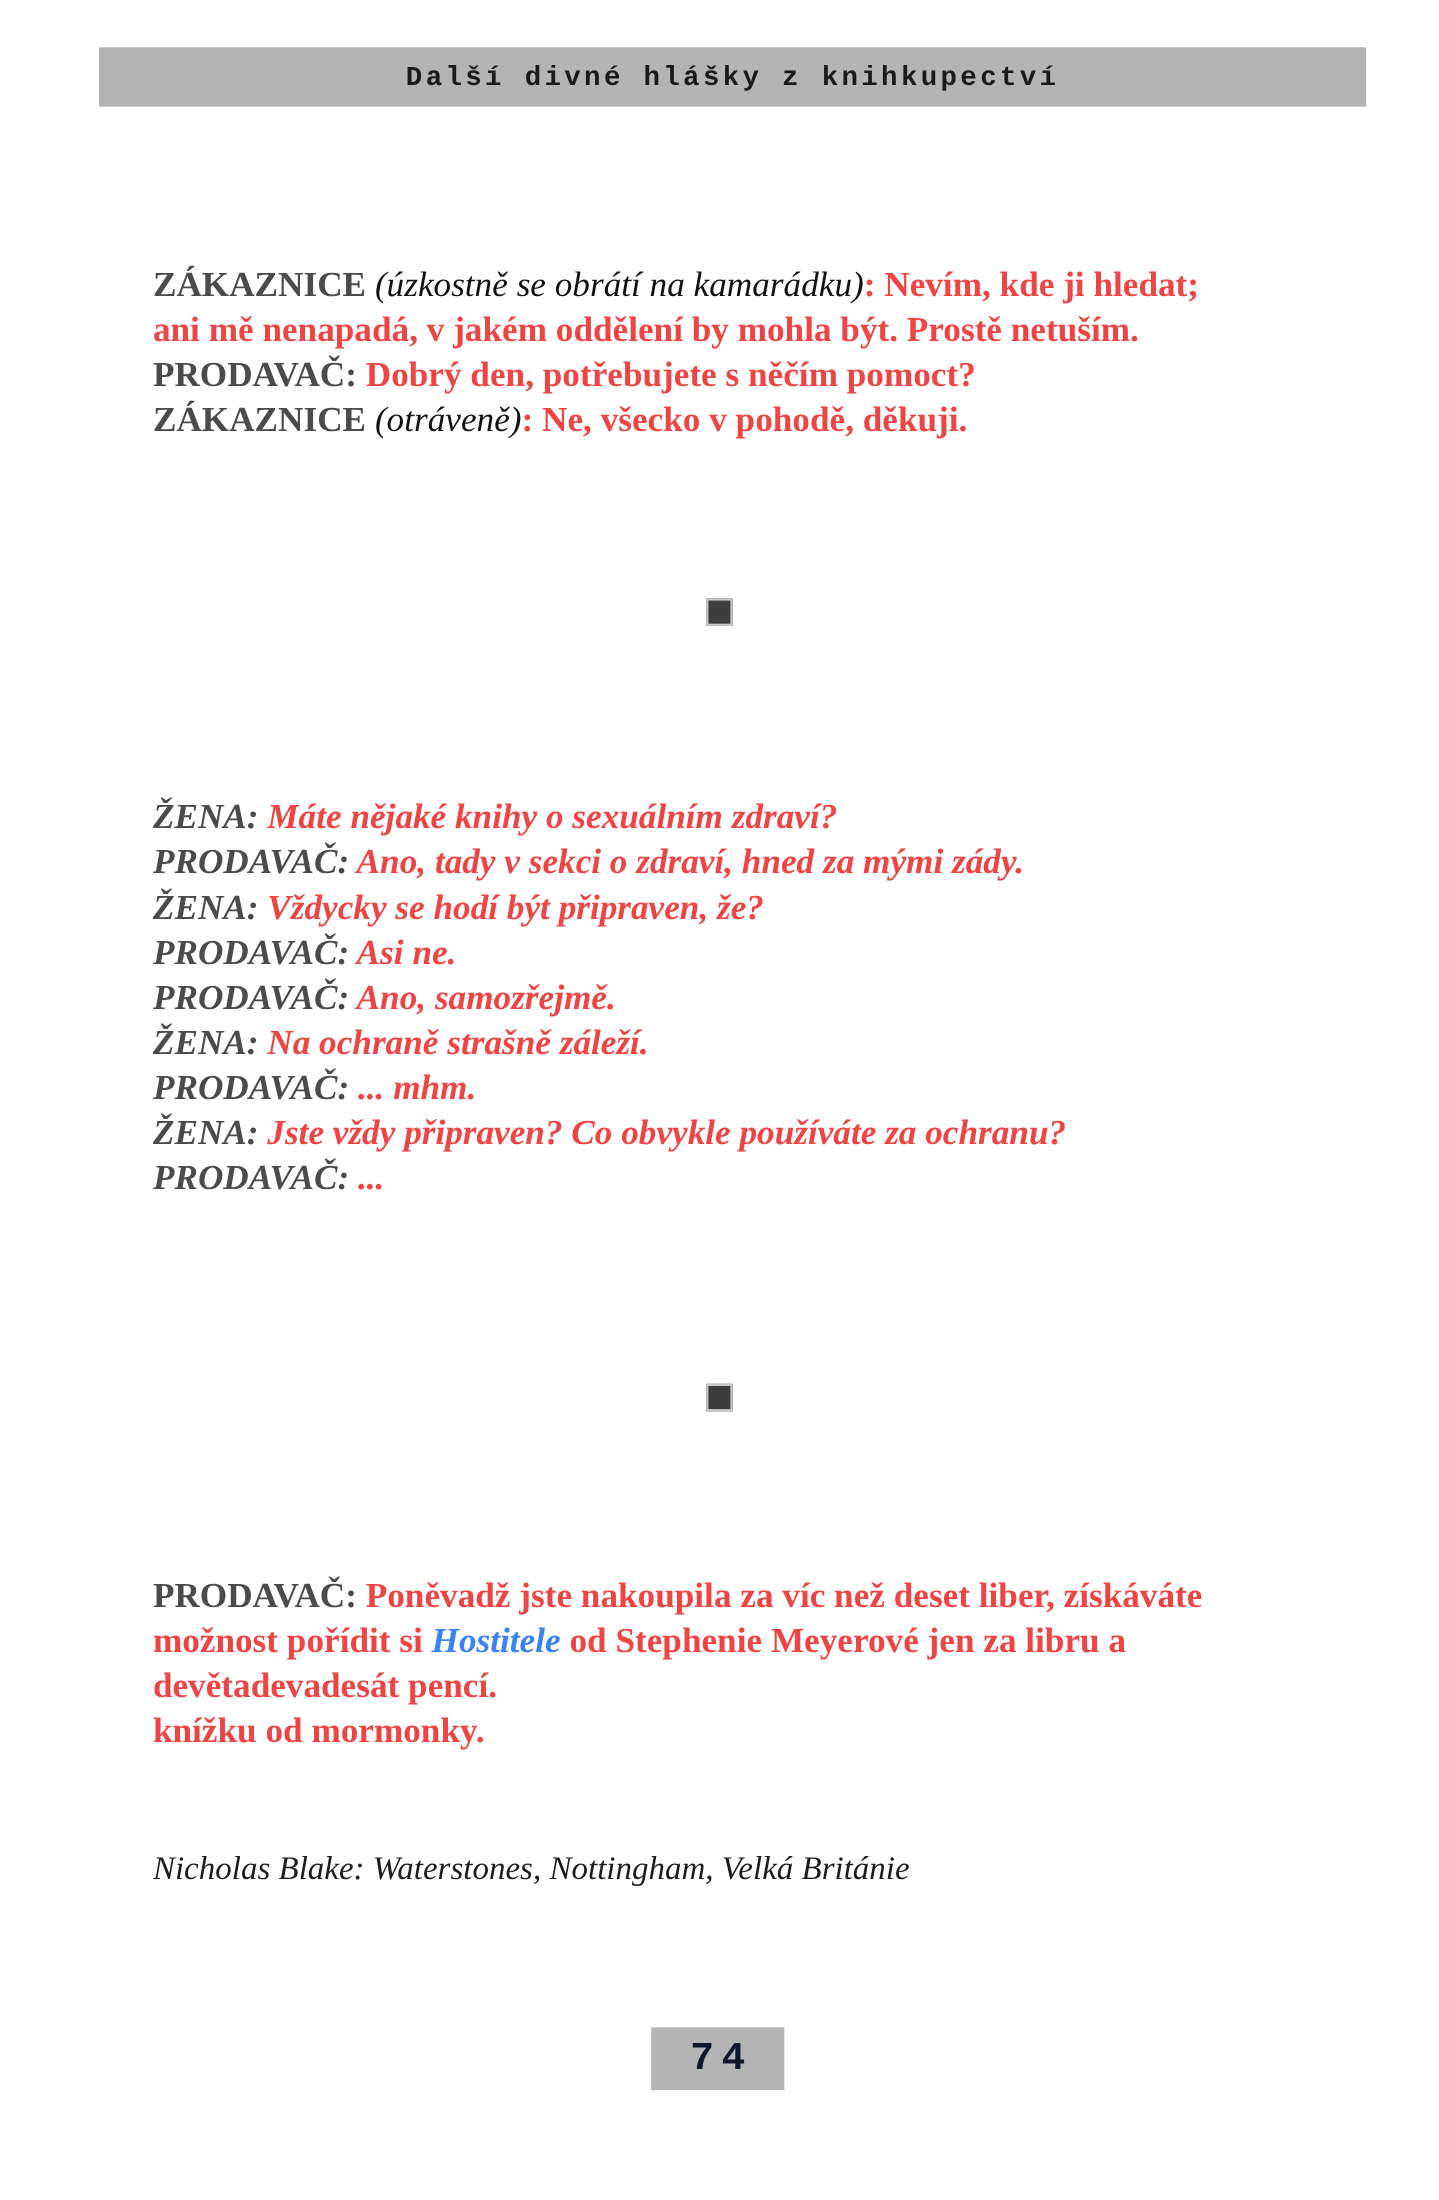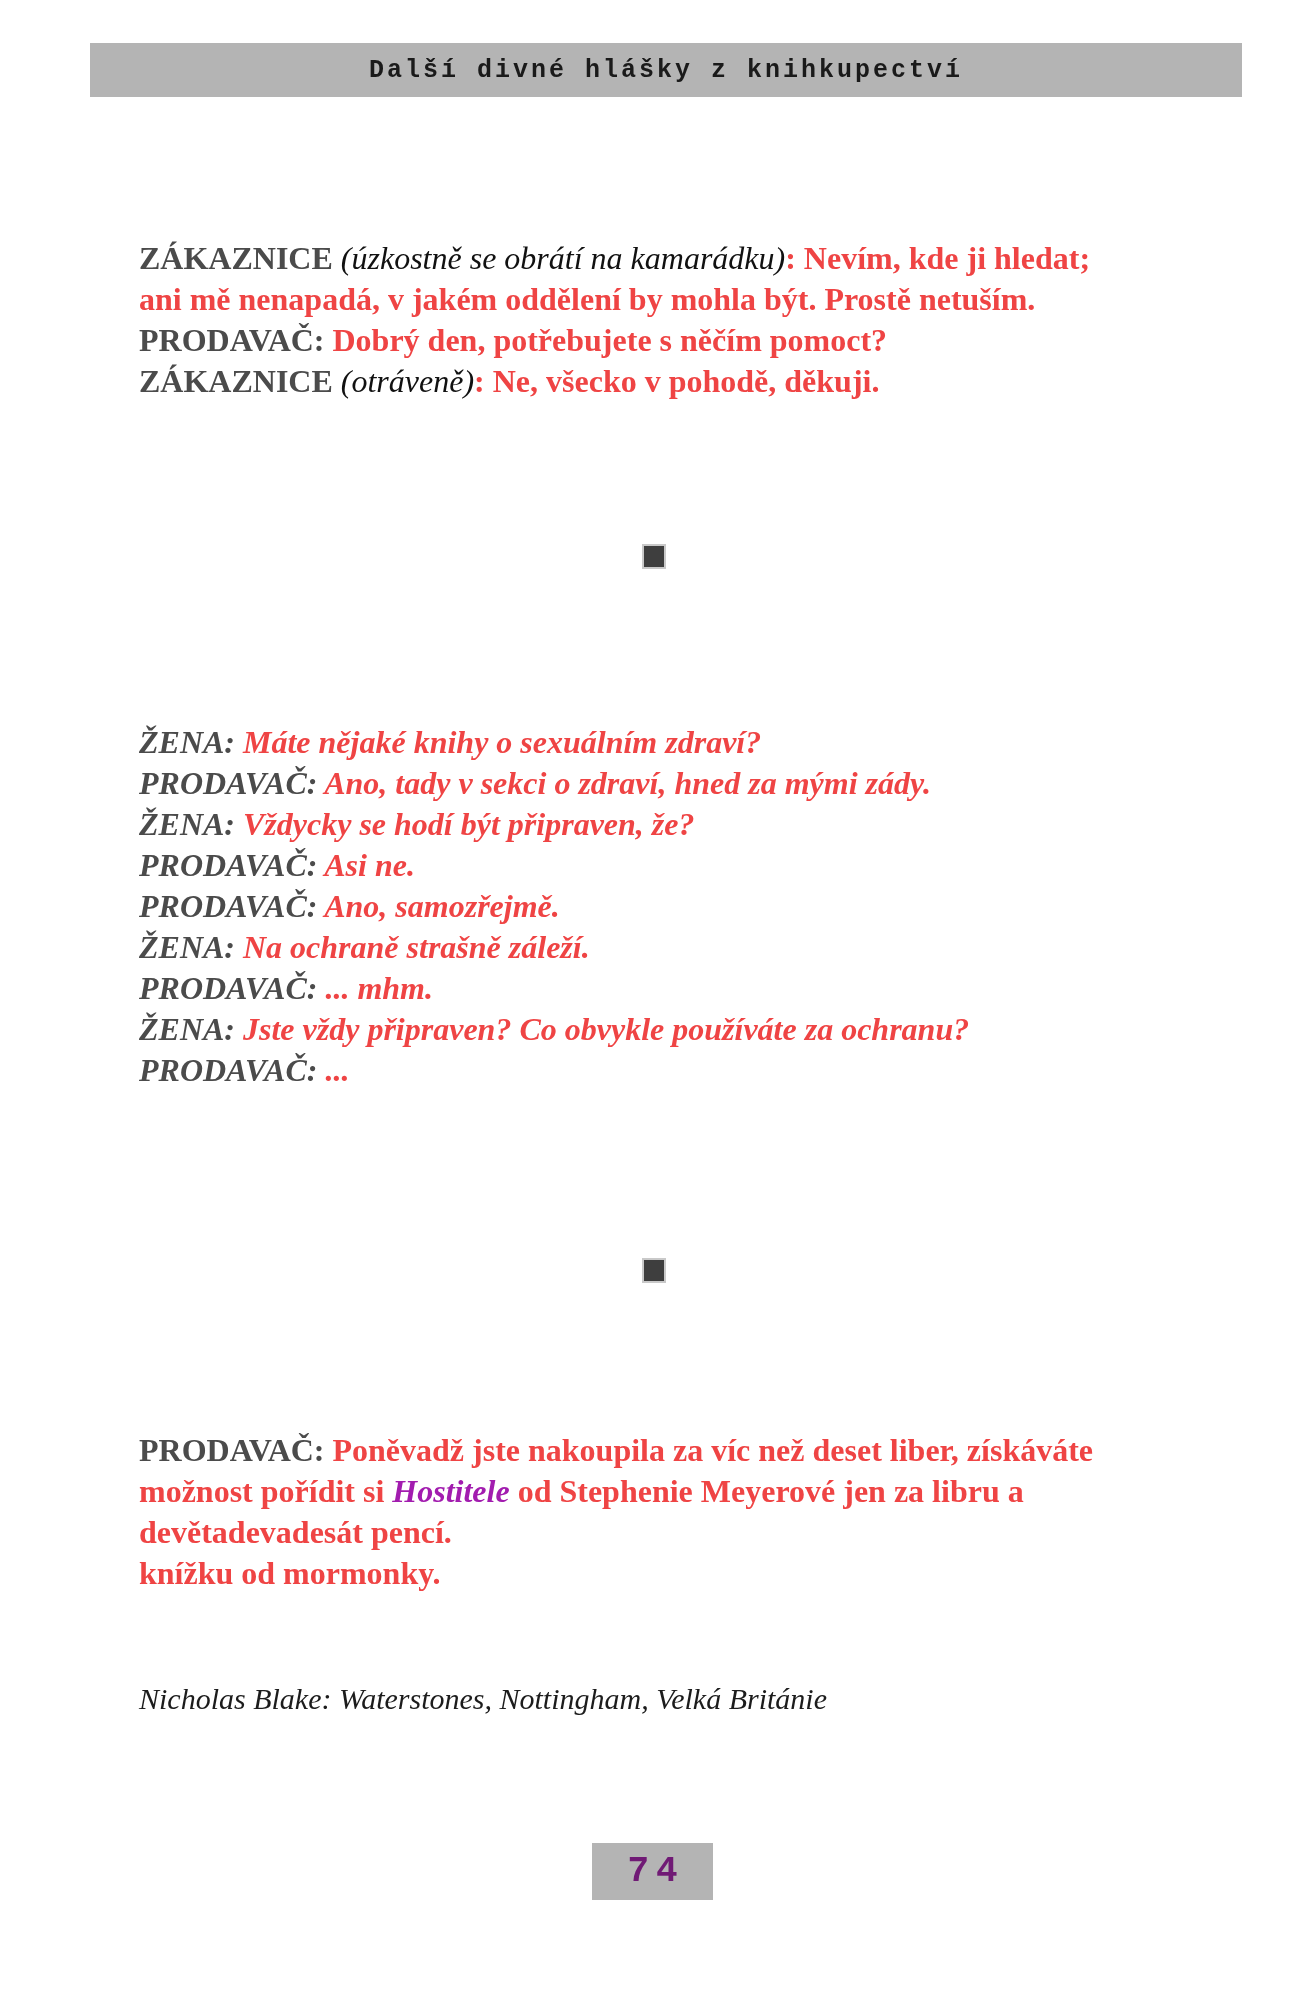--- a/index.html
+++ b/index.html
@@ -15,21 +15,21 @@
     font-family:"Liberation Mono", monospace;font-weight:700;font-size:25px;
     letter-spacing:3px;color:#1a1a1a;white-space:nowrap;
   }
   .dialogue-block{
     position:absolute;left:139px;width:1030px;
     font-size:32px;line-height:41px;font-weight:700;color:#0d0d0d;
   }
   .dialogue-block .line{white-space:nowrap;}
   .sp{color:#4b4b4b;font-weight:700;}
   .it{font-style:italic;font-weight:400;color:#111111;}
-  .bi{font-style:italic;font-weight:700;color:#a21caf;}
+  .bi{font-style:italic;font-weight:700;color:#3b82f6;}
   .tx{font-weight:700;color:#ef4444;}
   #block-0{top:238px;}
   #block-1{top:722px;font-style:italic;}
   #block-2{top:1430px;}
   .separator-square{
     position:absolute;left:642px;width:24px;height:25px;
     background:#3e3e3e;border:2px solid #c9c9c9;box-sizing:border-box;
   }
   #sep-0{top:544px;}
   #sep-1{top:1258px;}
@@ -37,21 +37,21 @@
     position:absolute;left:139px;top:1678px;width:1012px;text-align:left;
     font-style:italic;font-weight:400;font-size:30px;line-height:41px;color:#1c1c1c;
     white-space:nowrap;
   }
   .page-box{
     position:absolute;left:592px;top:1843px;width:121px;height:57px;
     background:#b4b4b4;display:flex;align-items:center;justify-content:center;
   }
   .page-number{
     font-family:"Liberation Mono", monospace;font-weight:700;font-size:36px;
-    letter-spacing:7px;text-indent:7px;color:#701a75;
+    letter-spacing:7px;text-indent:7px;color:#0f172a;
   }
 </style>
 </head>
 <body>
 
 <div class="header-bar">
   <span class="header-title">Další divné hlášky z knihkupectví</span>
 </div>
 
 <div class="dialogue-block" id="block-0">

